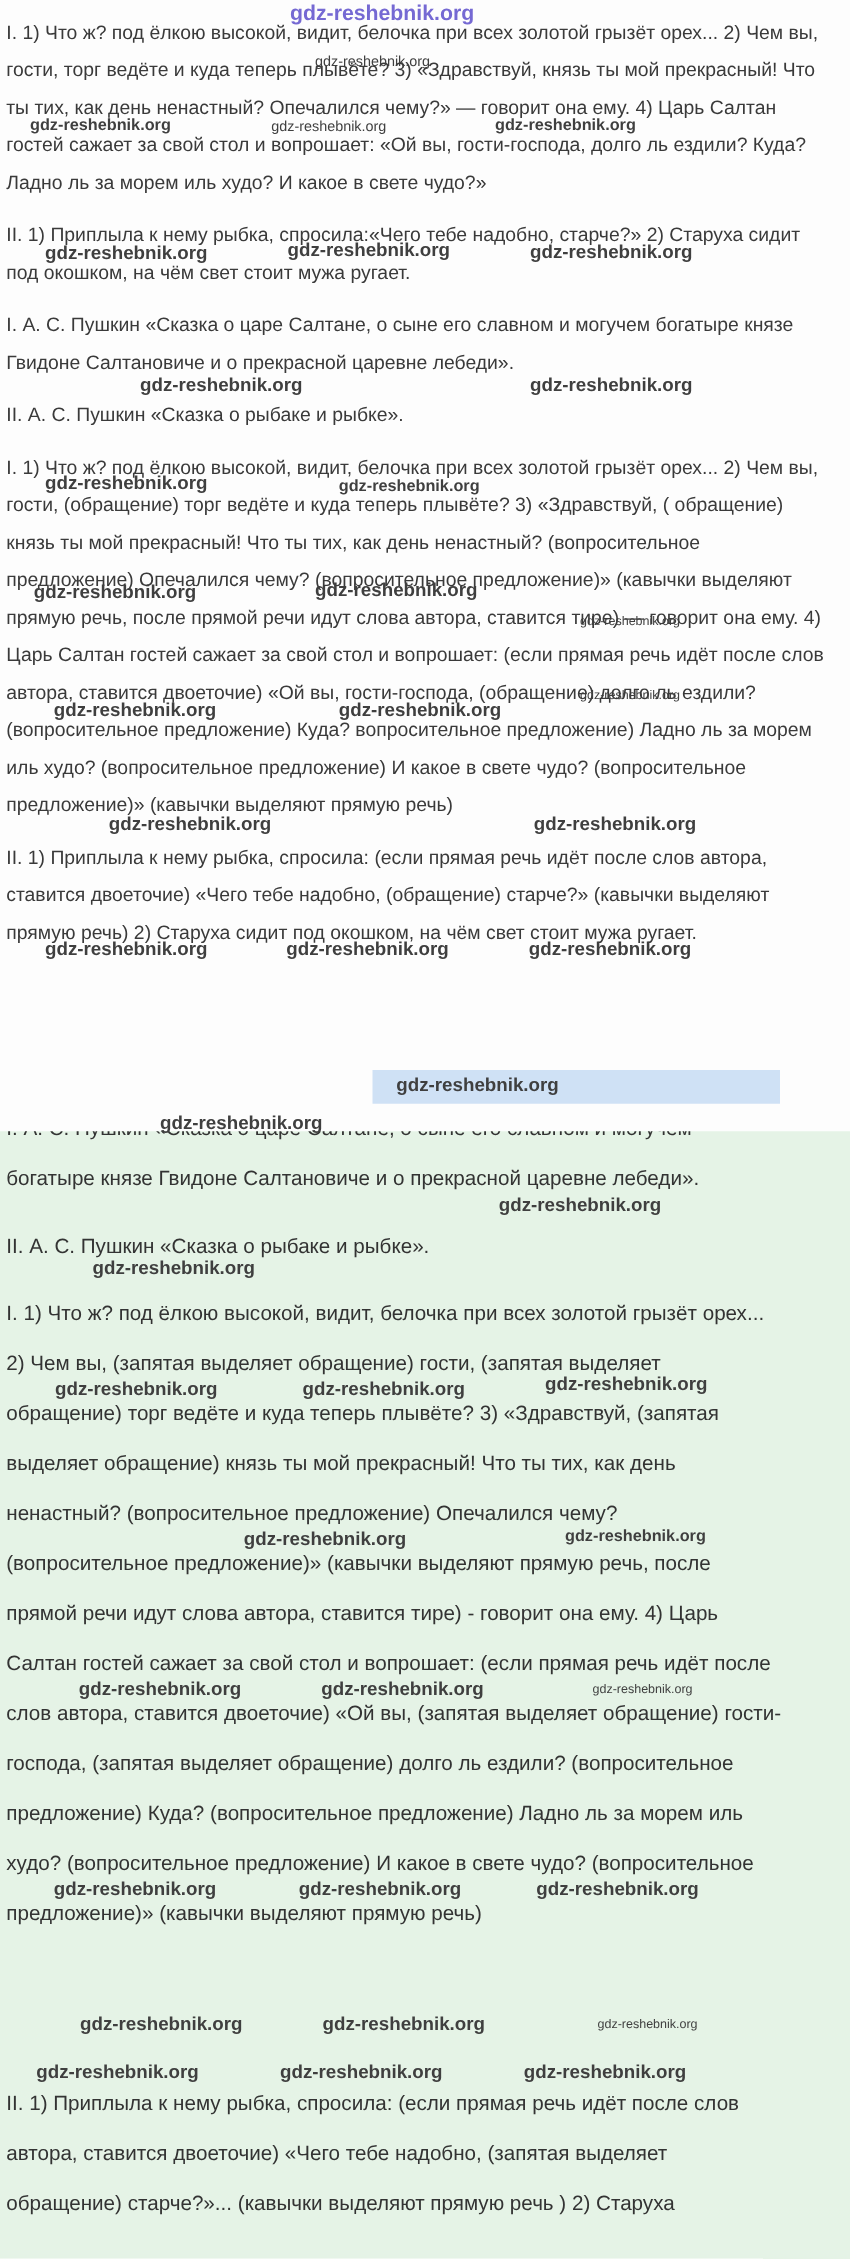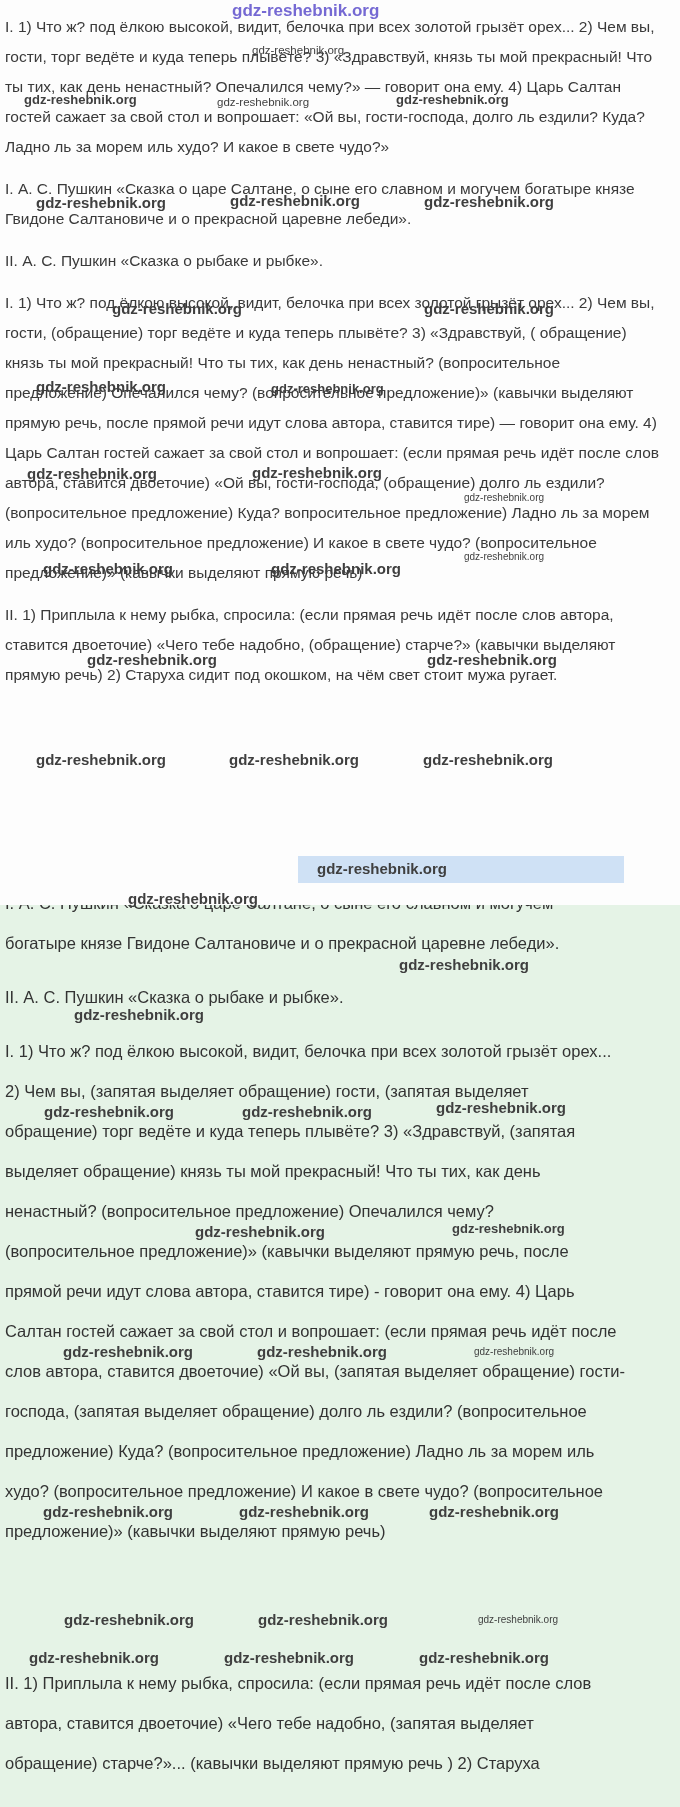--- a/index.html
+++ b/index.html
@@ -68,20 +68,21 @@
   .wm-xs { font-size: 10px;  font-weight: 500; }
   .wm-blue { color: #7569d3; font-size: 17px; font-weight: 600; }
 </style>
 </head>
 <body>
 
 <div class="page">
 
   <section class="sec-top">
     <p>I. 1) Что ж? под ёлкою высокой, видит, белочка при всех золотой грызёт орех... 2) Чем вы, гости, торг ведёте и куда теперь плывёте? 3) «Здравствуй, князь ты мой прекрасный! Что ты тих, как день ненастный? Опечалился чему?» — говорит она ему. 4) Царь Салтан гостей сажает за свой стол и вопрошает: «Ой вы, гости-господа, долго ль ездили? Куда? Ладно ль за морем иль худо? И какое в свете чудо?»</p>
+    <p>II. 1) Приплыла к нему рыбка, спросила:«Чего тебе надобно, старче?» 2) Старуха сидит под окошком, на чём свет стоит мужа ругает.</p>
     <p>I. А. С. Пушкин «Сказка о царе Салтане, о сыне его славном и могучем богатыре князе Гвидоне Салтановиче и о прекрасной царевне лебеди».</p>
     <p>II. А. С. Пушкин «Сказка о рыбаке и рыбке».</p>
     <p>I. 1) Что ж? под ёлкою высокой, видит, белочка при всех золотой грызёт орех... 2) Чем вы, гости, (обращение) торг ведёте и куда теперь плывёте? 3) «Здравствуй, ( обращение) князь ты мой прекрасный! Что ты тих, как день ненастный? (вопросительное предложение) Опечалился чему? (вопросительное предложение)» (кавычки выделяют прямую речь, после прямой речи идут слова автора, ставится тире) — говорит она ему. 4) Царь Салтан гостей сажает за свой стол и вопрошает: (если прямая речь идёт после слов автора, ставится двоеточие) «Ой вы, гости-господа, (обращение) долго ль ездили? (вопросительное предложение) Куда? вопросительное предложение) Ладно ль за морем иль худо? (вопросительное предложение) И какое в свете чудо? (вопросительное предложение)» (кавычки выделяют прямую речь)</p>
     <p>II. 1) Приплыла к нему рыбка, спросила: (если прямая речь идёт после слов автора, ставится двоеточие) «Чего тебе надобно, (обращение) старче?» (кавычки выделяют прямую речь) 2) Старуха сидит под окошком, на чём свет стоит мужа ругает.</p>
   </section>
 
   <section class="sec-green">
     <p class="g-first">I. А. С. Пушкин «Сказка о царе Салтане, о сыне его славном и могучем богатыре князе Гвидоне Салтановиче и о прекрасной царевне лебеди».</p>
     <p>II. А. С. Пушкин «Сказка о рыбаке и рыбке».</p>
     <p>I. 1) Что ж? под ёлкою высокой, видит, белочка при всех золотой грызёт орех... 2) Чем вы, (запятая выделяет обращение) гости, (запятая выделяет обращение) торг ведёте и куда теперь плывёте? 3) «Здравствуй, (запятая выделяет обращение) князь ты мой прекрасный! Что ты тих, как день ненастный? (вопросительное предложение) Опечалился чему? (вопросительное предложение)» (кавычки выделяют прямую речь, после прямой речи идут слова автора, ставится тире) - говорит она ему. 4) Царь Салтан гостей сажает за свой стол и вопрошает: (если прямая речь идёт после слов автора, ставится двоеточие) «Ой вы, (запятая выделяет обращение) гости-господа, (запятая выделяет обращение) долго ль ездили? (вопросительное предложение) Куда? (вопросительное предложение) Ладно ль за морем иль худо? (вопросительное предложение) И какое в свете чудо? (вопросительное предложение)» (кавычки выделяют прямую речь)</p>

